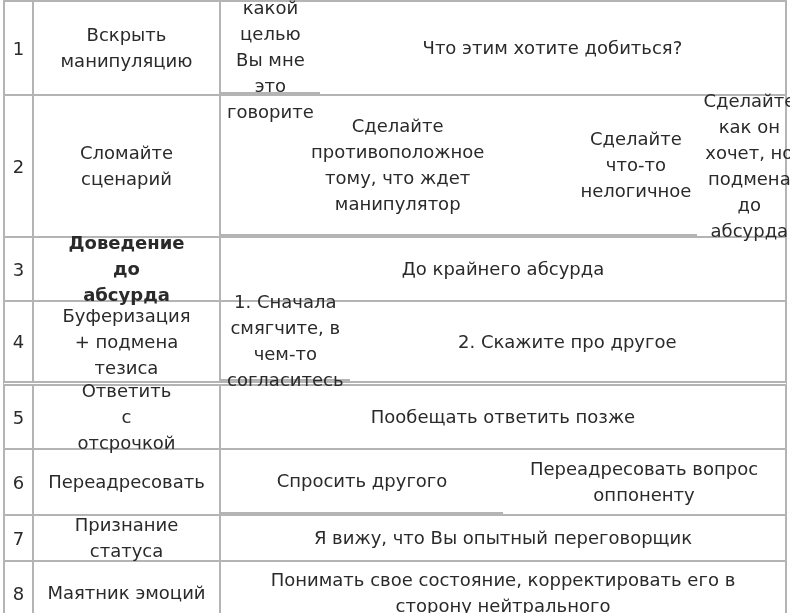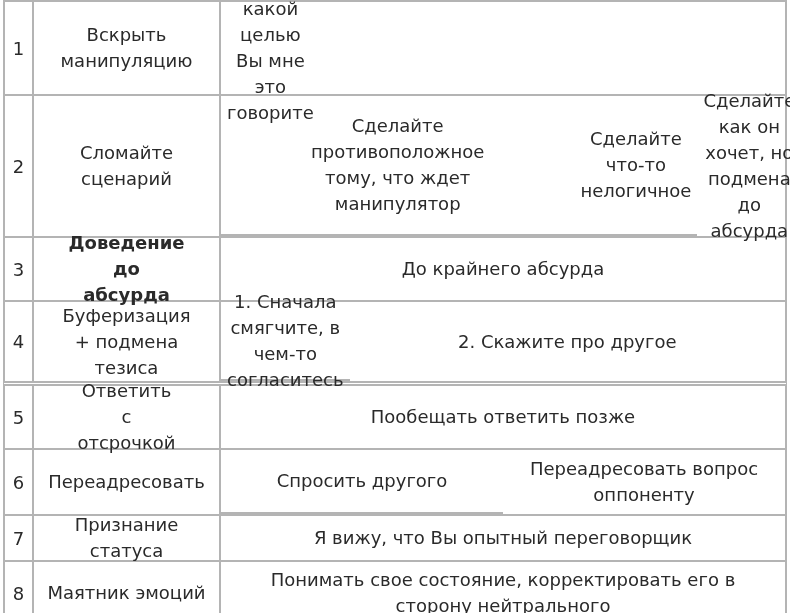--- a/index.html
+++ b/index.html
@@ -21,20 +21,21 @@
 </head>
 <body>
 
 <div class="tbl">
 
   <div class="row first" style="height:96px;">
     <div class="num">1</div>
     <div class="name" style="padding:0 26px;">Вскрыть манипуляцию</div>
     <div class="subs">
       <div class="sub" style="flex:0 0 46px;">Зачем, с какой целью Вы мне это говорите</div>
+      <div class="sub">Что этим хотите добиться?</div>
     </div>
   </div>
 
   <div class="row" style="height:142px;">
     <div class="num">2</div>
     <div class="name" style="padding:0 40px;">Сломайте сценарий</div>
     <div class="subs">
       <div class="sub" style="flex:0 0 64px;padding:0 90px;">Сделайте противоположное тому, что ждет манипулятор</div>
       <div class="sub" style="flex:0 0 32px;">Сделайте что-то нелогичное</div>
       <div class="sub">Сделайте как он хочет, но подмена до абсурда</div>

